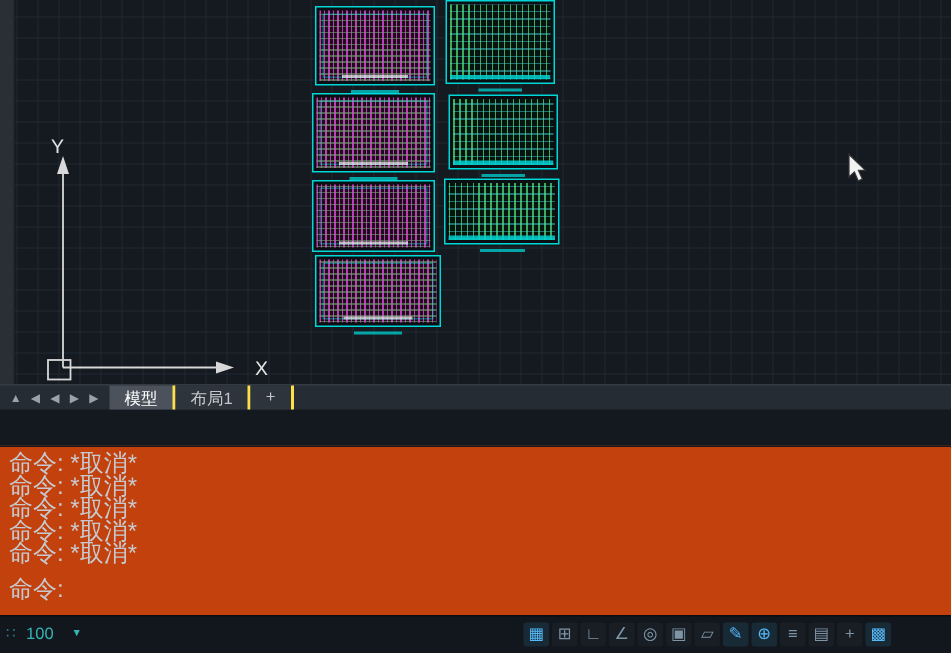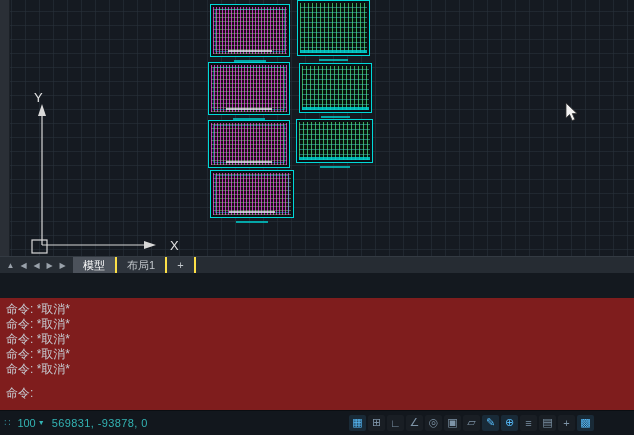--- a/index.html
+++ b/index.html
@@ -43,31 +43,31 @@
   .tabbar{height:17px;background:#262c33;border-top:1px solid #333a42;
     display:flex;align-items:stretch;font-size:11px;}
   .tab-nav{display:flex;align-items:center;padding:0 5px;gap:2px;}
   .nav-btn{color:#9aa2ab;font-size:8px;width:11px;text-align:center;line-height:15px;}
   .tabs{display:flex;align-items:stretch;}
   .tab{padding:0 10px;display:flex;align-items:center;color:#c3c8cd;background:#2e343c;
     border-right:2px solid #fde047;white-space:nowrap;}
   .tab.active{background:#4c525b;color:#ffffff;}
 
   
-  .cmd{height:119px;background:#7f1d1d;border-top:1px solid #15191e;box-sizing:border-box;
-    color:#c6cad0;font-size:12px;padding:4px 6px;margin-top:24px;}
+  .cmd{height:119px;background:#c2410c;border-top:1px solid #15191e;box-sizing:border-box;
+    color:#c6cad0;font-size:16px;padding:4px 6px;margin-top:24px;}
   .cmd-line{line-height:15px;white-space:pre;}
   .cmd-prompt{line-height:15px;margin-top:9px;white-space:pre;}
 
   
   .statusbar{height:26px;background:#12171d;border-top:1px solid #0a0e12;position:relative;
     display:flex;align-items:center;color:#33b3b3;}
   .sb-left{display:flex;align-items:center;gap:7px;padding-left:4px;font-size:11px;}
   .coord-icon{color:#2e7f8a;font-size:10px;}
-  .zoom{display:flex;align-items:center;gap:2px;cursor:default;}
+  .zoom{display:flex;align-items:center;gap:12px;cursor:default;}
   .zoom .caret{font-size:7px;line-height:7px;}
   .coords{font-size:11px;letter-spacing:.4px;}
   .sb-icons{position:absolute;right:40px;top:0;bottom:0;display:flex;align-items:center;gap:2px;}
   .sb-icon{width:17px;height:16px;display:flex;align-items:center;justify-content:center;
     font-size:11px;color:#7d93a6;background:rgba(255,255,255,.03);border-radius:2px;}
   .sb-icon.active{color:#55b9f7;background:rgba(85,185,247,.12);}
 </style>
 </head>
 <body>
 
@@ -152,21 +152,20 @@
     <div class="cmd-prompt">命令:</div>
   </div>
 
   <div class="statusbar">
     <div class="sb-left">
       <span class="coord-icon">∷</span>
       <span class="zoom">
         <span>100</span>
         <span class="caret">▼</span>
       </span>
-      <span class="coords">569831, -93878, 0</span>
     </div>
     <div class="sb-icons">
 
     <span class="sb-icon active">▦</span>
         <span class="sb-icon">⊞</span>
         <span class="sb-icon">∟</span>
         <span class="sb-icon">∠</span>
         <span class="sb-icon">◎</span>
         <span class="sb-icon">▣</span>
         <span class="sb-icon">▱</span>

